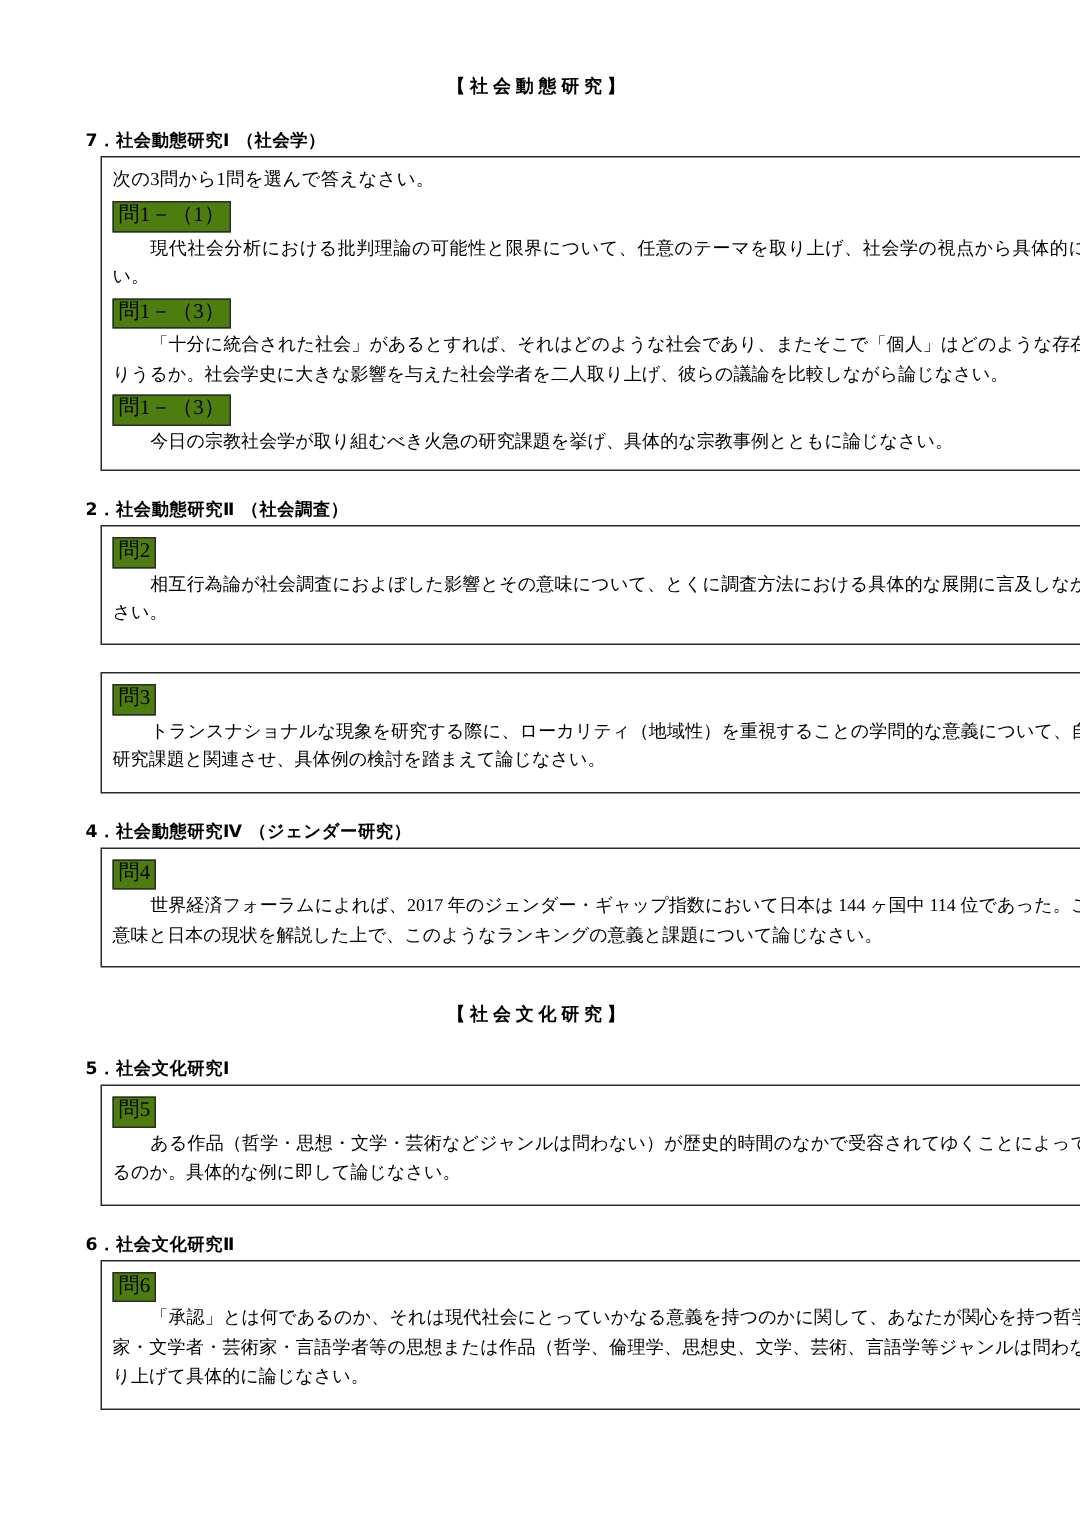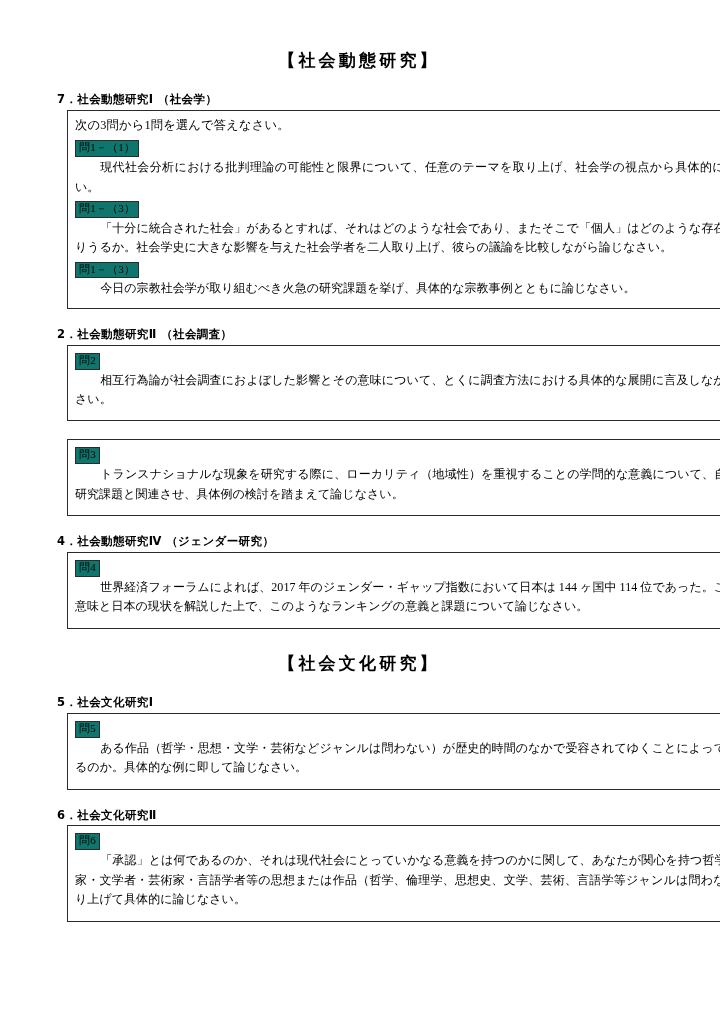--- a/index.html
+++ b/index.html
@@ -30,21 +30,21 @@
     left: 57px;
     top: 50px;
     width: 604px;
   }
 
   
   .part-title {
     text-align: center;
     font-family: "DejaVu Sans", "Liberation Sans", sans-serif;
     font-weight: bold;
-    font-size: 17px;
+    font-size: 12px;
     letter-spacing: 3.2px;
     line-height: 1.2;
     margin: 0;
     padding: 0;
     color: #000;
   }
   .part-title-block {
     margin-top: 0;
     margin-bottom: 22px;
   }
@@ -82,25 +82,25 @@
     line-height: 1.55;
     margin: 1px 0 2px 0;
     letter-spacing: 0.15px;
   }
 
   
   .qlabel {
     display: inline-block;
     border: 1.1px solid #2b2b2b;
     padding: 0px 3px 1px 3px;
-    font-size: 11px;
+    font-size: 14px;
     line-height: 1.25;
     letter-spacing: 0.2px;
     margin: 3px 0 1px 0;
-    background: #0f766e;
+    background: #4d7c0f;
     white-space: nowrap;
   }
 
   
   .qtext {
     font-size: 12px;
     line-height: 1.62;
     margin: 0 0 1px 0;
     text-align: justify;
     text-justify: inter-ideograph;

